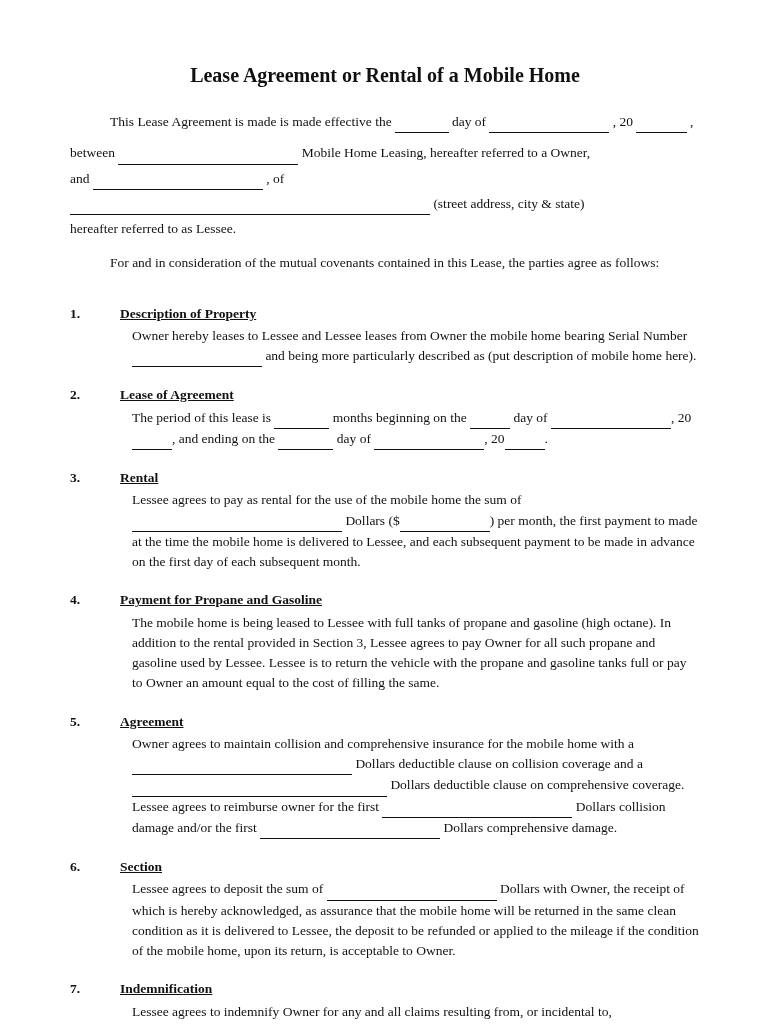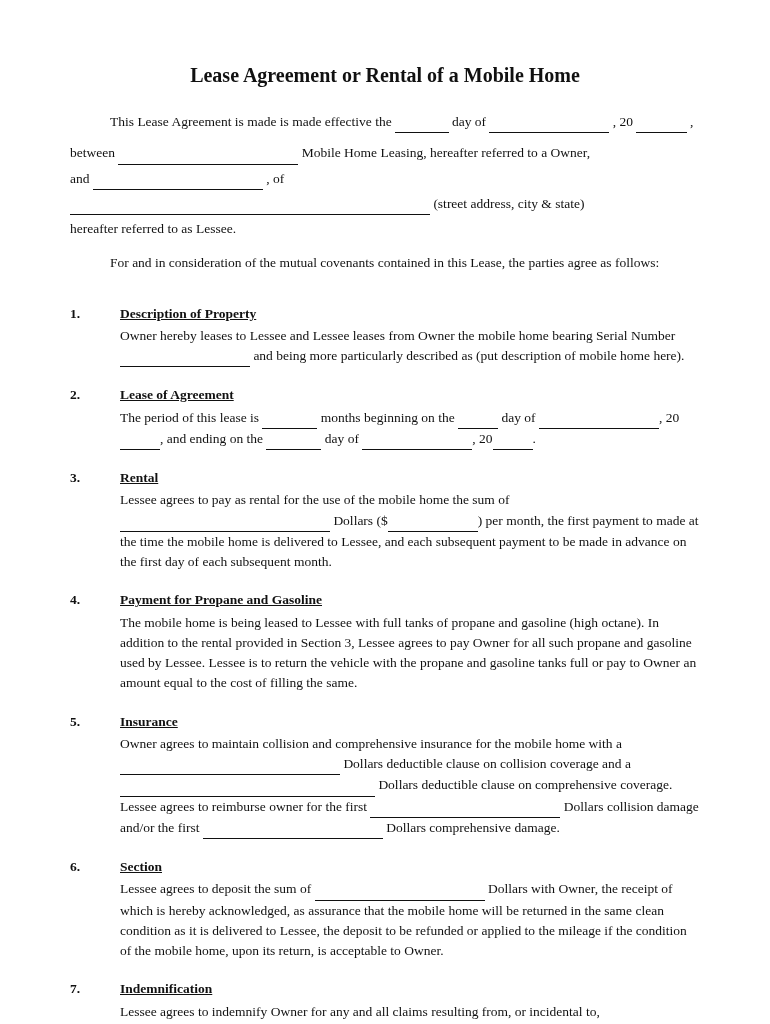--- a/index.html
+++ b/index.html
@@ -79,20 +79,21 @@
       font-weight: bold;
       text-decoration: underline;
     }
 
     .section-body {
       padding-left: 50px;
     }
 
     .section-body p {
       margin-bottom: 4px;
+      margin-left: 12px;
     }
   </style>
 </head>
 <body>
 
 <div class="page">
 
   <div class="doc-title">Lease Agreement or Rental of a Mobile Home</div>
 
   <div>
@@ -164,21 +165,21 @@
       <span class="section-title">Payment for Propane and Gasoline</span>
     </div>
     <div class="section-body">
       <p>The mobile home is being leased to Lessee with full tanks of propane and gasoline (high octane). In addition to the rental provided in Section 3, Lessee agrees to pay Owner for all such propane and gasoline used by Lessee. Lessee is to return the vehicle with the propane and gasoline tanks full or pay to Owner an amount equal to the cost of filling the same.</p>
     </div>
   </div>
 
   <div class="section">
     <div class="section-header">
       <span class="section-num">5.</span>
-      <span class="section-title">Insurance</span>
+      <span class="section-title">Agreement</span>
     </div>
     <div class="section-body">
       <p>Owner agrees to maintain collision and comprehensive insurance for the mobile home with a <span class="blank" style="min-width:220px;">&nbsp;&nbsp;&nbsp;&nbsp;&nbsp;&nbsp;&nbsp;&nbsp;&nbsp;&nbsp;&nbsp;&nbsp;&nbsp;&nbsp;&nbsp;&nbsp;&nbsp;&nbsp;&nbsp;&nbsp;&nbsp;&nbsp;&nbsp;&nbsp;&nbsp;&nbsp;&nbsp;&nbsp;</span> Dollars deductible clause on collision coverage and a <span class="blank" style="min-width:255px;">&nbsp;&nbsp;&nbsp;&nbsp;&nbsp;&nbsp;&nbsp;&nbsp;&nbsp;&nbsp;&nbsp;&nbsp;&nbsp;&nbsp;&nbsp;&nbsp;&nbsp;&nbsp;&nbsp;&nbsp;&nbsp;&nbsp;&nbsp;&nbsp;&nbsp;&nbsp;&nbsp;&nbsp;&nbsp;&nbsp;&nbsp;&nbsp;&nbsp;&nbsp;&nbsp;</span> Dollars deductible clause on comprehensive coverage. Lessee agrees to reimburse owner for the first <span class="blank" style="min-width:190px;">&nbsp;&nbsp;&nbsp;&nbsp;&nbsp;&nbsp;&nbsp;&nbsp;&nbsp;&nbsp;&nbsp;&nbsp;&nbsp;&nbsp;&nbsp;&nbsp;&nbsp;&nbsp;&nbsp;&nbsp;&nbsp;&nbsp;&nbsp;&nbsp;&nbsp;</span> Dollars collision damage and/or the first <span class="blank" style="min-width:180px;">&nbsp;&nbsp;&nbsp;&nbsp;&nbsp;&nbsp;&nbsp;&nbsp;&nbsp;&nbsp;&nbsp;&nbsp;&nbsp;&nbsp;&nbsp;&nbsp;&nbsp;&nbsp;&nbsp;&nbsp;&nbsp;&nbsp;&nbsp;&nbsp;</span> Dollars comprehensive damage.</p>
     </div>
   </div>
 
   <div class="section">
     <div class="section-header">
       <span class="section-num">6.</span>
       <span class="section-title">Section</span>

